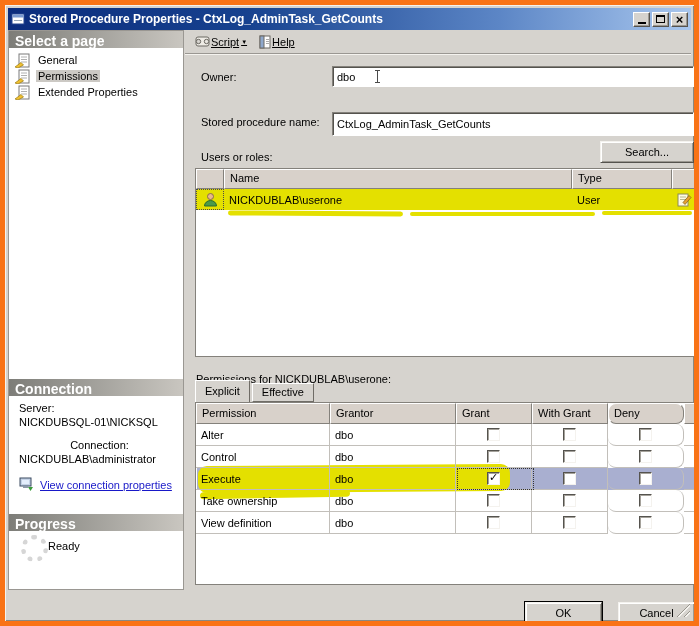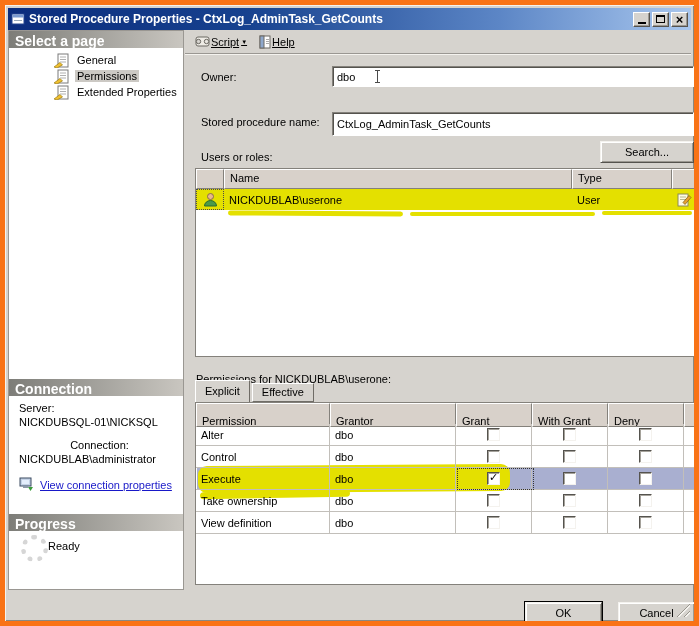--- a/index.html
+++ b/index.html
@@ -38,21 +38,21 @@
   .tool-btn { display:flex; align-items:center; padding:2px 4px;text-decoration:underline; }
   .dd-arrow { font-size:6px; margin-left:2px; }
   
   .sidebar { position:absolute; left:3px; top:25px; width:176px; height:560px; background:#fff; border:1px solid #9a9792; }
   .side-header {
     height:17px; background:linear-gradient(90deg,#7d7d78,#c9c6c0);
     color:#fff; font-weight:bold; padding:2px 0 0 6px; font-size:14px;
   }
   .side-header.conn { position:absolute; top:348px; left:0; right:0; }
   .side-header.prog { position:absolute; top:483px; left:0; right:0; }
-  .side-items { padding-top:4px;padding-left:39px; }
+  .side-items { padding-top:4px; }
   .side-item { display:flex; align-items:center; gap:5px; height:16px; padding-left:5px; }
   .side-item .label { padding:0 2px; }
   .side-item.selected .label { background:#ccc9c4; }
   .conn-block { position:absolute; top:370px; left:10px; right:3px; line-height:14px; }
   .cap2 { margin-top:9px;text-align:center; }
   .link-row { display:flex; gap:5px; margin-top:11px; align-items:center; }
   a.clink { color:#1818c8; text-decoration:underline; cursor:pointer; }
   .prog-block { position:absolute; top:504px; left:12px; display:flex; }
   .spinner { width:27px; height:27px; border:5px dotted #d6d6d6; border-radius:50%; flex:none; }
   .prog-block .status { margin-top:5px; }
@@ -100,23 +100,23 @@
   .tabs { position:absolute; left:190px; top:375px; display:flex; align-items:flex-end; }
   .tab {
     background:#d6d3ce; border:1px solid; border-color:#fff #6f6c66 #6f6c66 #fff;
     height:19px; padding:2px 9px 0; margin-right:2px;
   }
   .tab.active { height:22px; border-bottom:none; padding-top:4px; position:relative; z-index:3; }
   .perm-table { position:absolute; left:190px; top:397px; width:502px; height:183px; background:#fff; border:1px solid #84817b; }
   .pt-header { display:flex; height:21px; position:relative; z-index:2; }
   .pt-h {
     background:#d8d1ca; border:1px solid; border-color:#fff #84817b #84817b #fff;
-    padding:11px 5px; flex:none; overflow:hidden; white-space:nowrap;
-  }
-  .pc0 { width:134px; } .pc1 { width:126px; } .pc2 { width:76px; } .pc3 { width:76px; } .pc4 { width:76px; } .pc5 { width:12px; }
+    padding:3px 5px; flex:none; overflow:hidden; white-space:nowrap;
+  }
+  .pc0 { width:134px; } .pc1 { width:126px; } .pc2 { width:76px; } .pc3 { width:76px; } .pc4 { width:76px;border-radius:8px; } .pc5 { width:12px; }
   .pt-row { display:flex; height:22px; position:relative; z-index:2;align-items:center; }
   .pt-c {
     flex:none; display:flex; align-items:center; padding:0 5px; height:100%;
     border-right:1px solid #c2bfba; border-bottom:1px solid #c2bfba;
   }
   .pt-c.pc5 { border-right:none; }
   .pt-c.center { justify-content:center; }
   .cb {
     width:13px; height:13px; background:#fff; position:relative;
     border:1px solid; border-color:#55534e #f4f2ee #f4f2ee #55534e;

